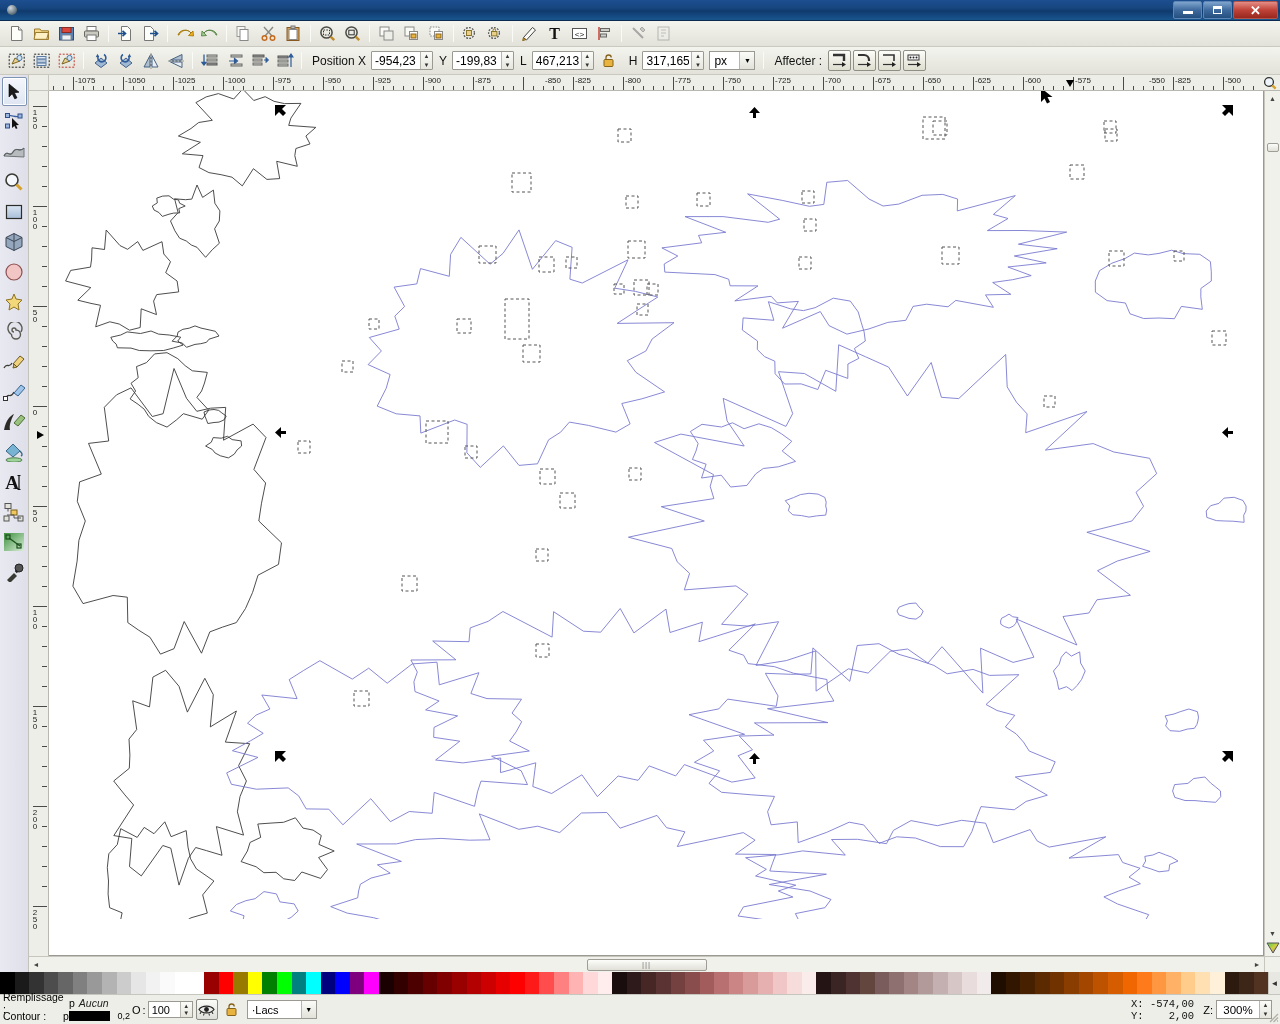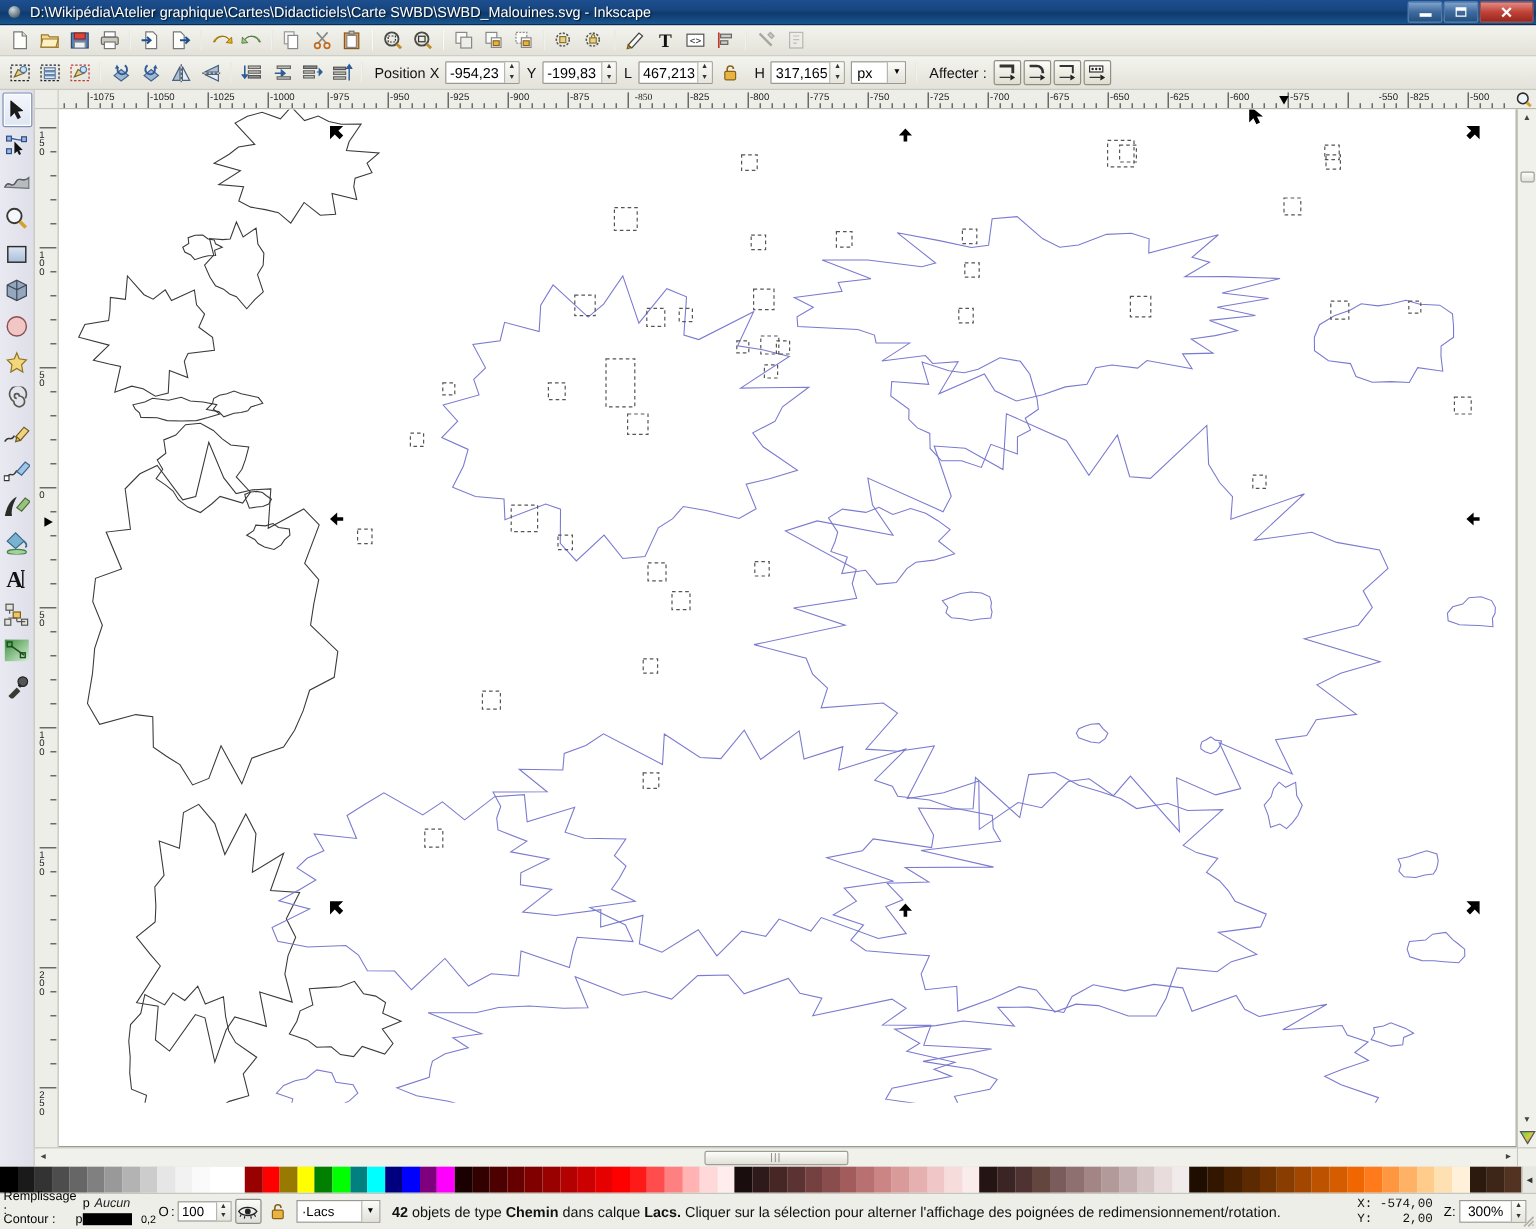--- a/index.html
+++ b/index.html
@@ -290,21 +290,20 @@
   }
   svg { display: block; }
 </style>
 </head>
 <body>
 
 <div id="app">
 
   <div class="titlebar">
     <div class="title-icon"></div>
-    <div class="title-text">D:\Wikipédia\Atelier graphique\Cartes\Didacticiels\Carte SWBD\SWBD_Malouines.svg - Inkscape</div>
     <div class="win-btns">
       <div class="win-btn">
           <div class="minbar"></div>
         </div>
       <div class="win-btn">
           <div class="maxbox"></div>
         </div>
       <div class="win-btn close">✕</div>
     </div>
   </div>
@@ -834,21 +833,21 @@
             <div class="tick" style="left: 394px; top: 11px; width: 1px; height: 4px;"></div>
             <div class="tick" style="left: 404px; top: 11px; width: 1px; height: 4px;"></div>
             <div class="tick" style="left: 414px; top: 11px; width: 1px; height: 4px;"></div>
             <div class="tick" style="left: 424px; top: 2px; width: 1px; height: 13px;"></div>
             <div class="rlabel" style="left: 426px; top: 2px;">-875</div>
             <div class="tick" style="left: 434px; top: 11px; width: 1px; height: 4px;"></div>
             <div class="tick" style="left: 444px; top: 11px; width: 1px; height: 4px;"></div>
             <div class="tick" style="left: 454px; top: 11px; width: 1px; height: 4px;"></div>
             <div class="tick" style="left: 464px; top: 11px; width: 1px; height: 4px;"></div>
             <div class="tick" style="left: 474px; top: 2px; width: 1px; height: 13px;"></div>
-            <div class="rlabel" style="left: 480px; top: 2px; font-family: Liberation Serif, serif;">-850</div>
+            <div class="rlabel" style="left: 496px; top: 2px;">-850</div>
             <div class="tick" style="left: 484px; top: 11px; width: 1px; height: 4px;"></div>
             <div class="tick" style="left: 494px; top: 11px; width: 1px; height: 4px;"></div>
             <div class="tick" style="left: 504px; top: 11px; width: 1px; height: 4px;"></div>
             <div class="tick" style="left: 514px; top: 11px; width: 1px; height: 4px;"></div>
             <div class="tick" style="left: 524px; top: 2px; width: 1px; height: 13px;"></div>
             <div class="rlabel" style="left: 526px; top: 2px;">-825</div>
             <div class="tick" style="left: 534px; top: 11px; width: 1px; height: 4px;"></div>
             <div class="tick" style="left: 544px; top: 11px; width: 1px; height: 4px;"></div>
             <div class="tick" style="left: 554px; top: 11px; width: 1px; height: 4px;"></div>
             <div class="tick" style="left: 564px; top: 11px; width: 1px; height: 4px;"></div>
@@ -1266,28 +1265,20 @@
           <rect x="3" y="6.5" width="9" height="7" rx="1" fill="#e8b33e" stroke="#86621a"></rect>
           <path d="M5 6.5V4.6a2.6 2.6 0 0 1 5.2 0" fill="none" stroke="#86621a" stroke-width="1.3"></path>
         </svg>
     </div>
 
     <div class="layer-combo">
       <span><span>·</span><span>Lacs</span></span>
       <span class="arrow" style="width:15px;height:17px;background:linear-gradient(to bottom,#fbfbf8,#e2e2da);border-left:1px solid #b6b6ae;display:flex;align-items:center;justify-content:center;font-size:7px;">▼</span>
     </div>
 
-    <div class="status-msg">
-      <b>42</b>
-      <span>objets de type</span>
-      <b>Chemin</b>
-      <span>dans calque</span>
-      <b>Lacs.</b>
-      <span>Cliquer sur la sélection pour alterner l'affichage des poignées de redimensionnement/rotation.</span>
-    </div>
 
     <div class="coords">
       <div>
           <span class="k">X:</span>
           <span class="v">-574,00</span>
         </div>
       <div>
           <span class="k">Y:</span>
           <span class="v">2,00</span>
         </div>

